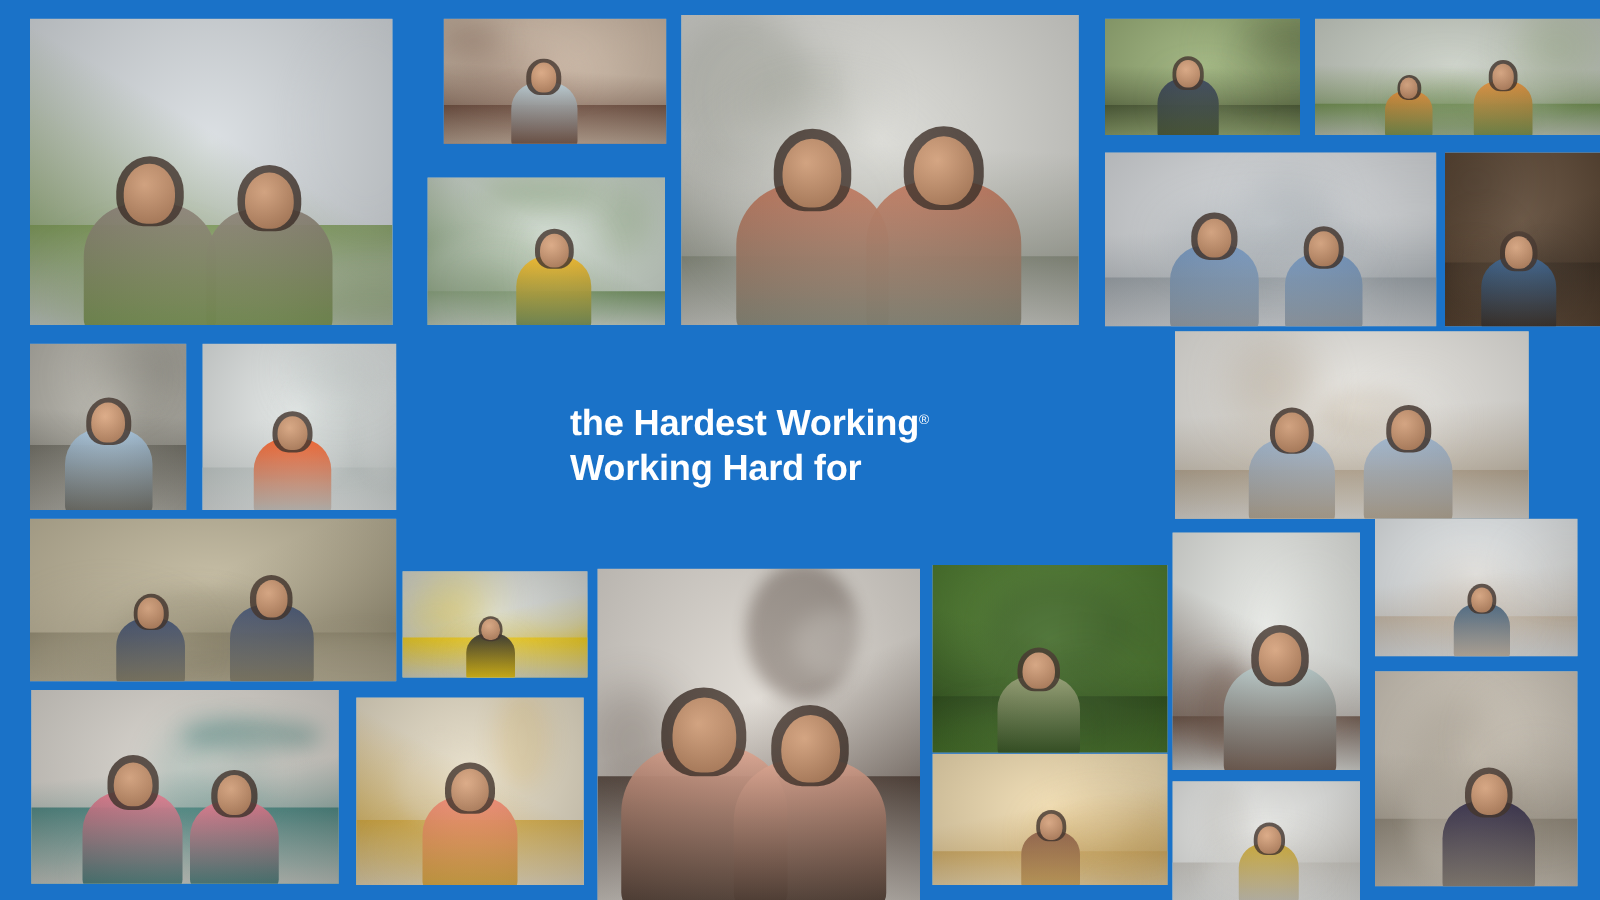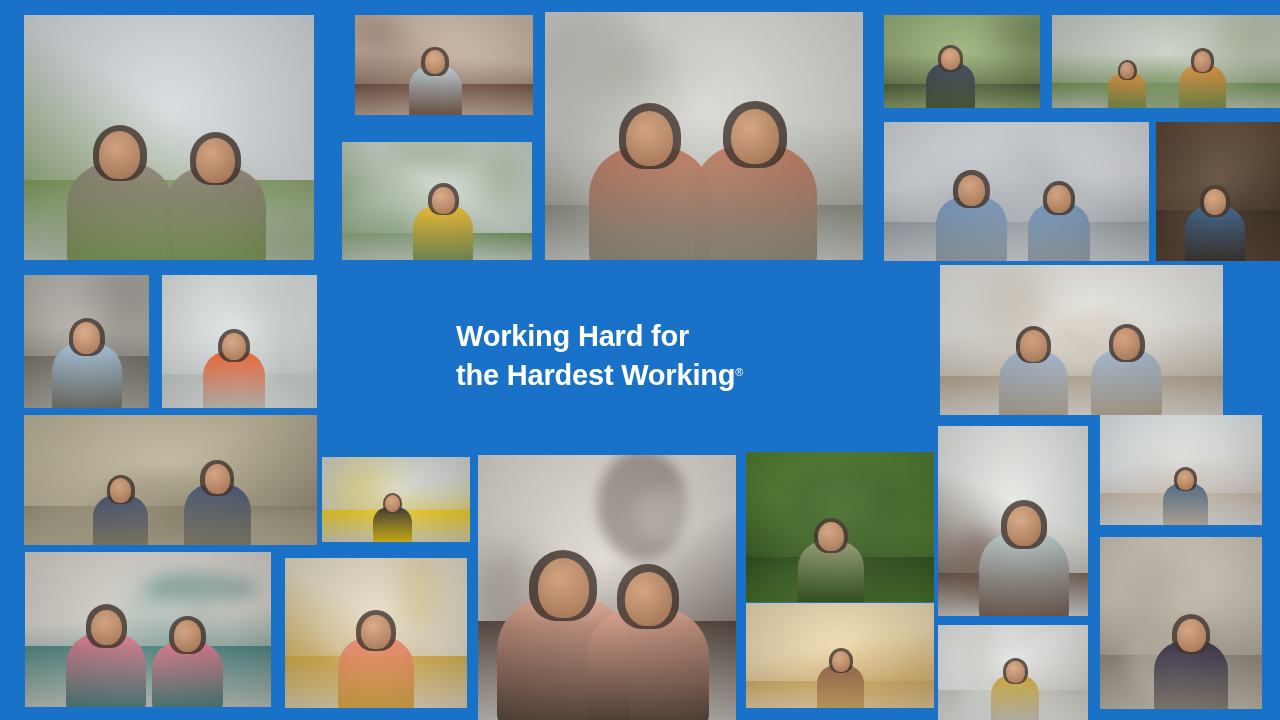--- a/index.html
+++ b/index.html
@@ -342,19 +342,19 @@
         <div style="position: absolute; width: 60px; height: 63px; left: 23px; top: 54px; border-radius: 50%; background: rgb(232, 233, 231); opacity: 0.45; filter: blur(7px);"></div>
         <div style="position: absolute; width: 82px; height: 32px; left: 37px; top: 49px; border-radius: 50%; background: rgb(201, 198, 191); opacity: 0.36; filter: blur(14px);"></div>
         <div class="body" style="width: 48.232px; height: 48.232px; left: 53.2522px; bottom: -3.71015px; background: linear-gradient(rgb(200, 163, 44), rgb(201, 198, 191)); opacity: 0.95;"></div>
         <div class="hair" style="width: 24.7343px; height: 25.9711px; left: 65.001px; bottom: 35.8648px; background: rgb(58, 42, 34); opacity: 0.85;"></div>
         <div class="head" style="width: 18.5508px; height: 21.6425px; left: 68.0928px; bottom: 37.1015px; background: radial-gradient(circle at 40% 35%, rgb(217, 166, 129), rgb(160, 111, 78));"></div>
         <div class="ph" style="background: radial-gradient(at 50% 40%, rgba(255, 255, 255, 0.1), rgba(0, 0, 0, 0.2));"></div>
       </div>
     </div>
 
   <div id="headline">
-    <div>Working Hard for</div>
     <div>
       <span>the Hardest Working</span><span class="reg">®</span>
     </div>
+    <div>Working Hard for</div>
   </div>
 
 </div>
 
 </body></html>

